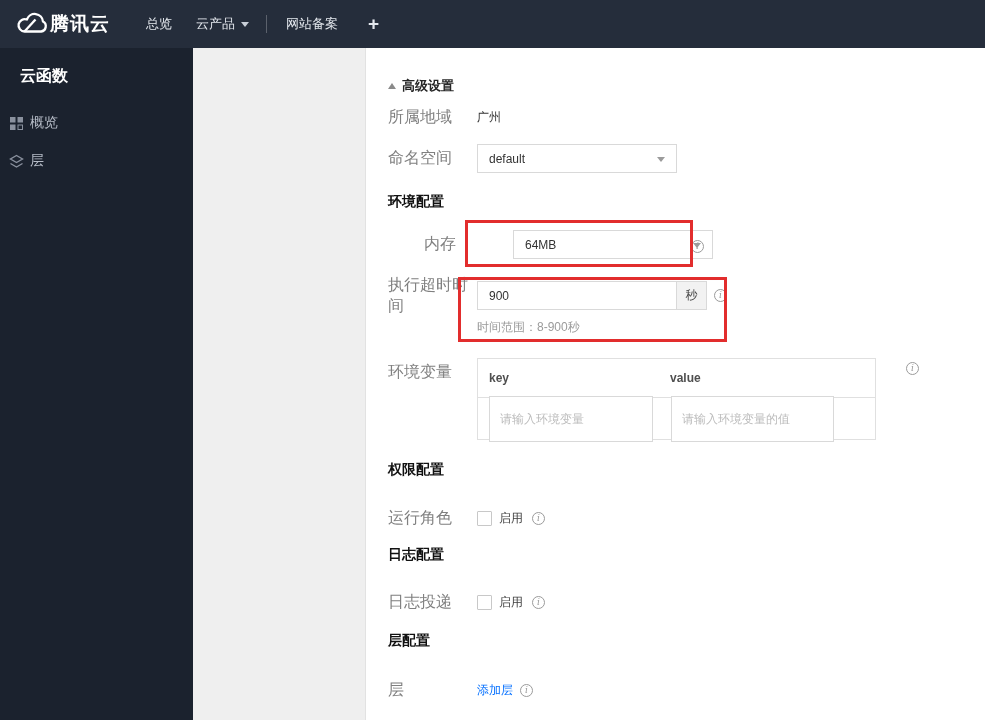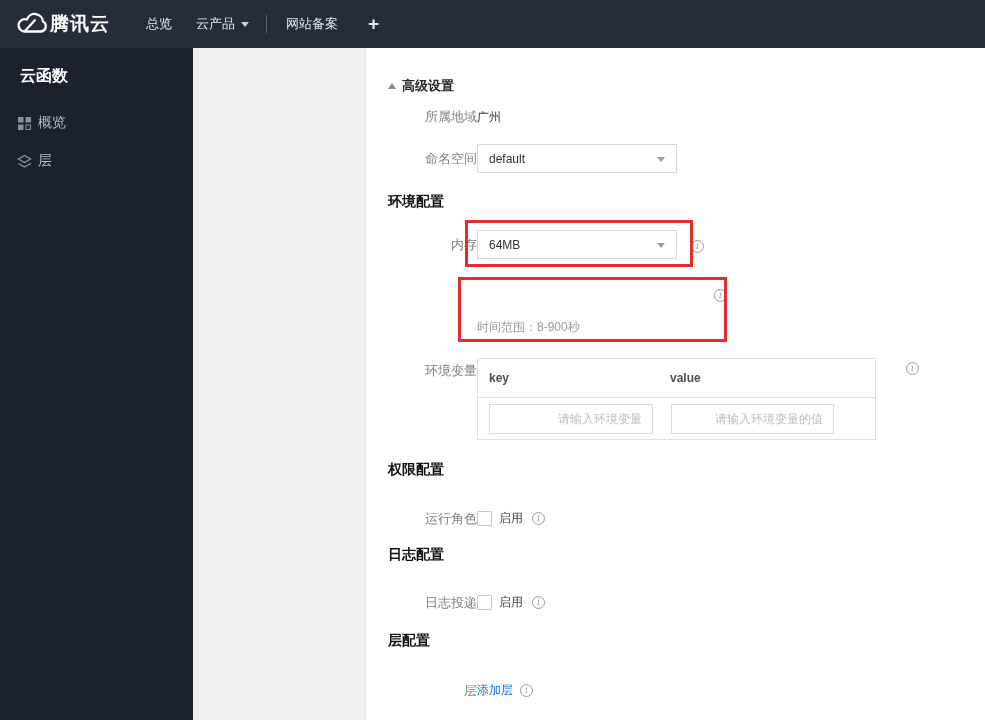--- a/index.html
+++ b/index.html
@@ -18,43 +18,43 @@
   .nav-overview { margin-left:36px; }
   .nav-products { margin-left:24px; }
   .nav-caret { width:0; height:0; border:4px solid transparent; border-top:5px solid #c9cfd8; margin-left:6px; margin-top:5px; }
   .nav-divider { width:1px; height:18px; background:rgba(255,255,255,.25); margin:0 19px 0 17px; }
   .nav-plus { margin-left:30px; font-size:19px; font-weight:bold; }
 
   
   .sidebar { position:absolute; left:0; top:48px; width:193px; bottom:0; background:#1b222e; }
   .sidebar-title { color:#fff; font-size:16px; font-weight:bold; padding:18px 0 0 20px; }
   .side-items { margin-top:17px; }
-  .side-item { height:38px; display:flex; align-items:center; padding-left:16px; color:#b6bcc7; font-size:14px; cursor:pointer; }
+  .side-item { height:38px; display:flex; align-items:center; padding-left:8px; color:#b6bcc7; font-size:14px; cursor:pointer; }
   .side-item .icon { width:16px; height:16px; margin-right:6px; display:flex; align-items:center; justify-content:center; }
   .side-item.active { background:#2c3a4b; color:#ffffff; }
 
   
   .graypanel { position:absolute; left:193px; top:48px; width:173px; bottom:0;
     background:#efefef; border-right:1px solid #e2e2e2; }
 
   
   .content { position:absolute; left:366px; top:48px; width:619px; bottom:0; background:#fff; }
   .row { position:absolute; left:22px; display:flex; align-items:center; }
-  .label { width:89px; flex:none; font-size:13px; color:#808080;text-align:right; }
+  .label { width:89px; flex:none; font-size:16px; color:#808080; }
   .value-text { font-size:12px; color:#333; }
   .heading { position:absolute; left:22px; font-size:14px; font-weight:bold; color:#111; }
 
   .r-adv { top:28px; height:20px; }
   .tri-up { width:0; height:0; border:4px solid transparent; border-bottom:6px solid #8a8a8a; margin-right:6px; margin-top:-4px; }
   .adv-text { font-size:13px; font-weight:600; color:#262626; }
 
   .r-region { top:61px; height:16px; }
   .r-namespace { top:96px; height:29px; }
   .h-env { top:145px; }
-  .r-memory { top:182px; height:29px; }
+  .r-memory { top:182px; height:29px;margin-left:36px; }
   .r-timeout { top:233px; height:29px; }
   .hint { position:absolute; left:111px; top:271px; font-size:12px; color:#9b9b9b; }
   .r-envvar { top:310px; align-items:flex-start; }
   .r-envvar .label { padding-top:4px; }
   .h-perm { top:413px; }
   .r-role { top:462px; height:17px; }
   .h-log { top:498px; }
   .r-logship { top:546px; height:17px; }
   .h-layer { top:584px;font-family:Liberation Mono, monospace; }
   .r-layer { top:634px; height:17px; }
@@ -68,22 +68,22 @@
   .timeout-input { flex:1; min-width:0; border:none; outline:none; padding:0 11px;
     font-size:12px; color:#333; font-family:inherit; background:transparent; }
   .unit { width:30px; flex:none; background:#f2f2f2; border-left:1px solid #d9d9d9;
     display:flex; align-items:center; justify-content:center; font-size:12px; color:#444; }
 
   .tbl { width:399px; border:1px solid #e0e0e0; background:#fff; }
   .tbl-head { height:39px; border-bottom:1px solid #e0e0e0; display:flex; align-items:center;
     font-size:12px; font-weight:bold; color:#4f4f4f; }
   .th-key { width:192px; padding-left:11px; }
   .tbl-body { height:41px; display:flex; align-items:center; }
-  .cell-input { height:30px; border:1px solid #d9d9d9; font-size:12px; padding:0 10px;
-    color:#333; outline:none; font-family:inherit;text-align:right; }
+  .cell-input { height:46px; border:1px solid #d9d9d9; font-size:12px; padding:0 10px;
+    color:#333; outline:none; font-family:inherit; }
   .cell-input::placeholder { color:#bcbcbc; }
   .key-input { width:164px; margin-left:11px; }
   .val-input { width:163px; margin-left:18px; }
 
   .checkbox { width:15px; height:15px; border:1px solid #c8c8c8; background:#fff; border-radius:1px; flex:none; cursor:pointer; }
   .enable-label { font-size:12px; color:#404040; margin:0 9px 0 7px; }
 
   .info-icon { width:13px; height:13px; border:1px solid #9b9b9b; border-radius:50%;
     display:inline-flex; align-items:center; justify-content:center; flex:none;
     color:#9b9b9b; font-family:"DejaVu Serif",serif; font-size:9px; font-style:italic; line-height:1; }
@@ -184,20 +184,27 @@
 
   <div class="row r-memory">
     <span class="label">内存</span>
     <div class="select">
       <span>64MB</span>
       <span class="caret-down"></span>
     </div>
   </div>
   <span class="info-icon abs-info info-mem"></span>
 
+  <div class="row r-timeout">
+    <span class="label">执行超时时间</span>
+    <div class="timeout-box">
+      <input class="timeout-input" type="text" value="900" style="">
+      <span class="unit">秒</span>
+    </div>
+  </div>
   <span class="info-icon abs-info info-timeout"></span>
   <div class="hint">时间范围：8-900秒</div>
 
   <div class="row r-envvar">
     <span class="label">环境变量</span>
     <div class="tbl">
       <div class="tbl-head">
         <span class="th-key">key</span>
         <span>value</span>
       </div>

